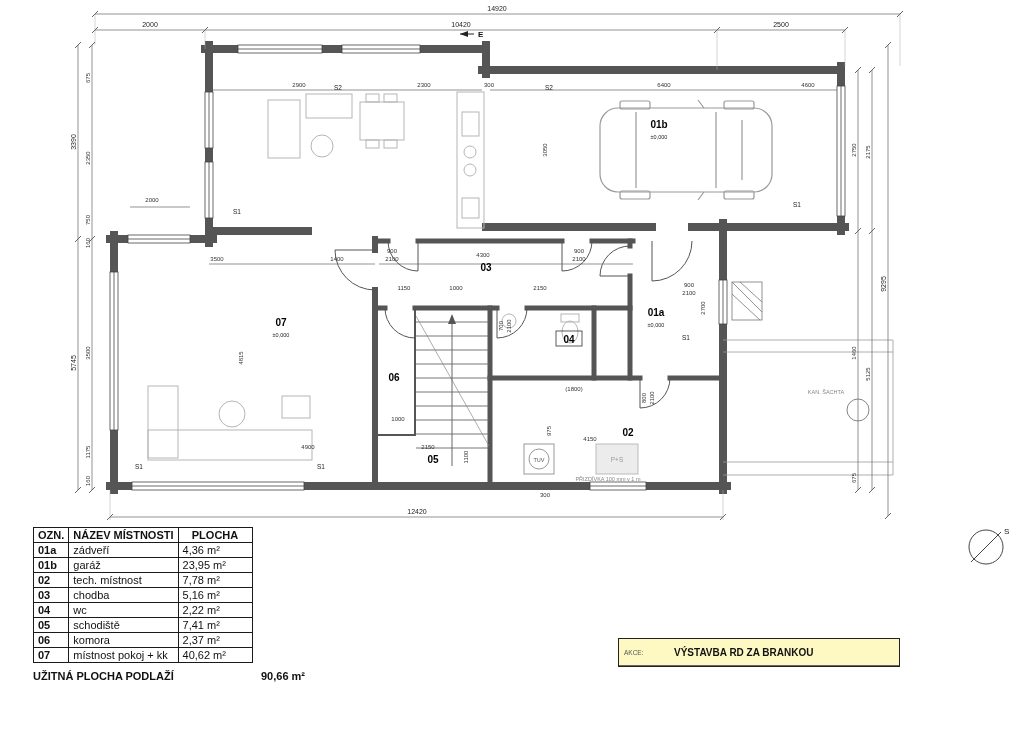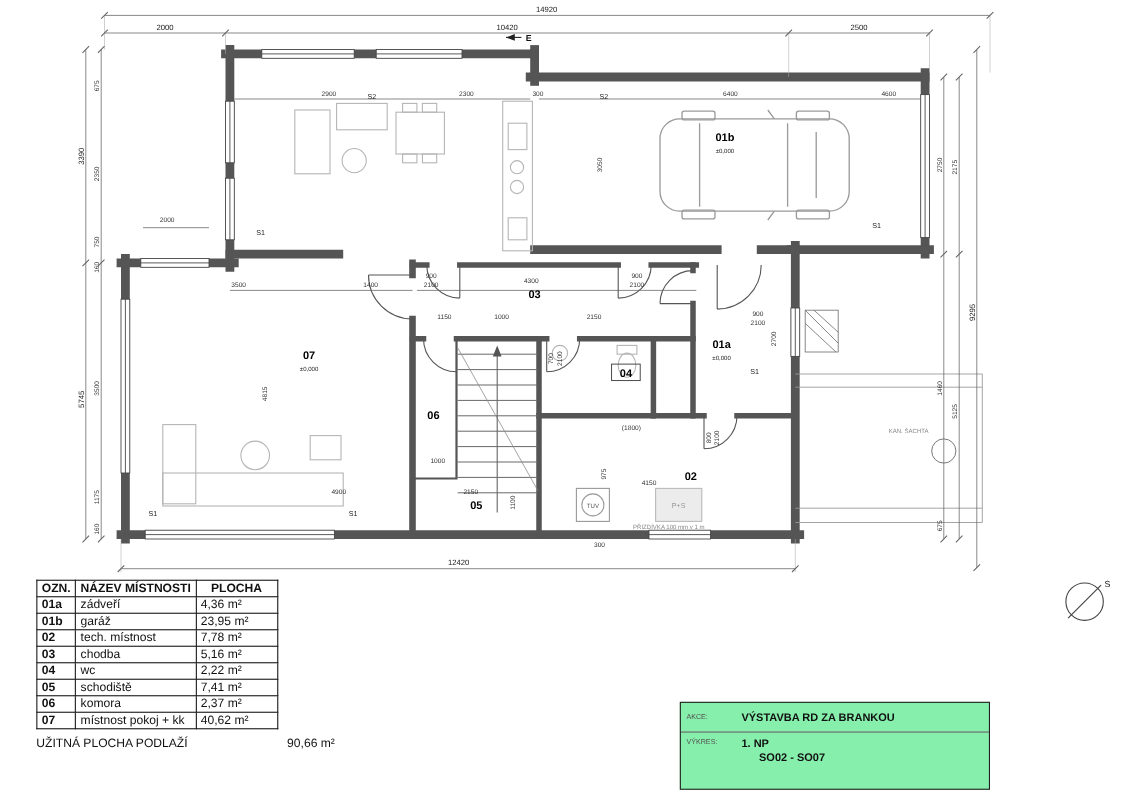--- a/index.html
+++ b/index.html
@@ -15,25 +15,25 @@
   .note{font-size:5.5px;fill:#888}
   .lblE{font-size:8px;font-weight:bold;fill:#111}
   
   .legend{position:absolute;left:33px;top:527px}
   .legend table{border-collapse:collapse}
   .legend th,.legend td{border:1px solid #1a1a1a;font-size:11px;padding:0 4px;
         height:14px;line-height:14px;white-space:nowrap}
   .legend th{text-align:center;font-weight:bold}
   .col-ozn{width:28px}.col-nazev{width:104px}.col-plocha{width:74px}
   td.ozn{font-weight:bold}
-  .summary{margin-top:4px;font-weight:normal;font-size:11px;width:340px}
+  .summary{margin-top:4px;font-weight:bold;font-size:11px;width:340px}
   .srow{position:relative;height:19px;line-height:19px;white-space:nowrap}
   .sval{position:absolute;left:228px}
   
-  .titleblock{position:absolute;left:618px;top:638px;width:280px;border:1.2px solid #222;background:#86efac}
+  .titleblock{position:absolute;left:618px;top:638px;width:280px;border:1.2px solid #222;background:#fef9c3}
   .tb-row{display:flex;border-bottom:1px solid #666;height:26px;align-items:center}
   .tb-row2{display:flex;height:46px;align-items:flex-start;padding-top:5px}
   .tb-label{width:42px;font-size:6.5px;color:#555;padding-left:5px;flex-shrink:0}
   .tb-value{font-size:10px;font-weight:bold;padding-left:8px}
   .tb-value .l2{margin-top:2px;padding-left:16px}
 </style>
 </head>
 <body>
 
 <div class="page">
@@ -325,22 +325,15 @@
       <span class="sval">90,66 m²</span>
     </div>
   </div>
 </div>
 
 <div class="titleblock">
   <div class="tb-row">
     <div class="tb-label">AKCE:</div>
     <div class="tb-value">VÝSTAVBA RD ZA BRANKOU</div>
   </div>
-  <div class="tb-row2">
-    <div class="tb-label">VÝKRES:</div>
-    <div class="tb-value">
-      <div>1. NP</div>
-      <div class="l2">SO02 - SO07</div>
-    </div>
-  </div>
 </div>
 
 </div>
 
 </body></html>

